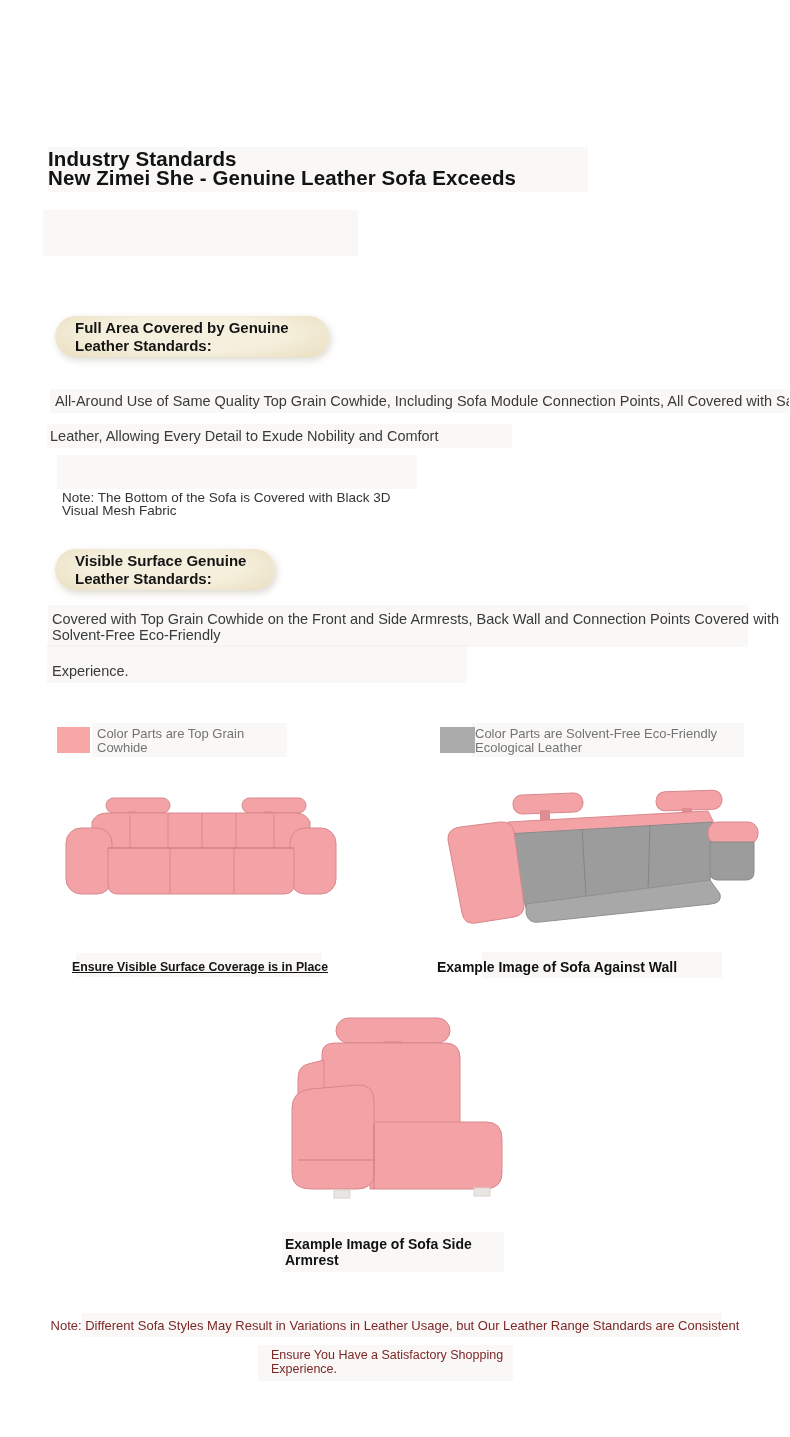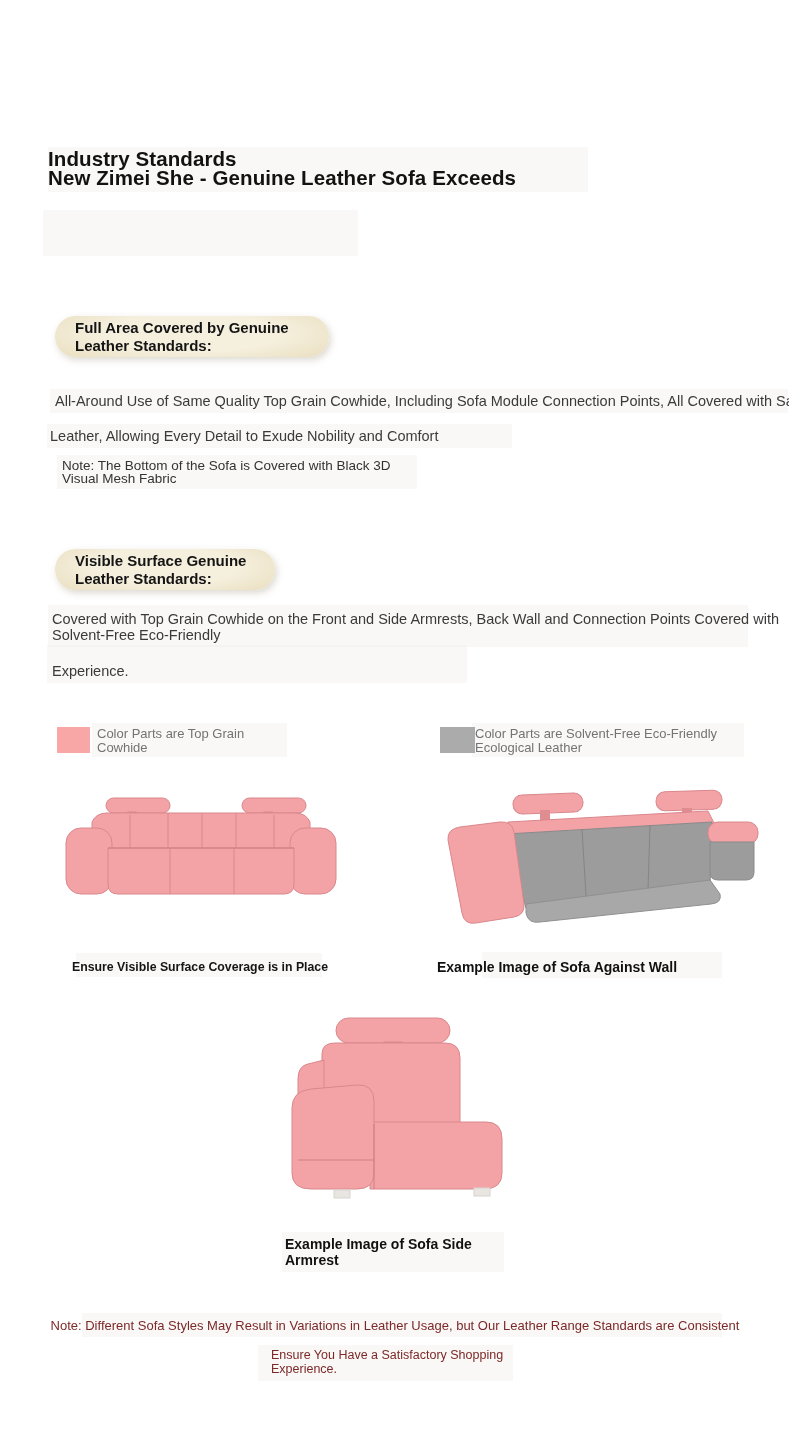--- a/index.html
+++ b/index.html
@@ -26,24 +26,24 @@
   .pill{
     border-radius:21px;
     background:radial-gradient(110% 150% at 50% 42%, #f5efdd 30%, #e8ddbd 62%, #cdb987 100%);
     box-shadow:2px 3px 7px rgba(120,105,70,0.25);
     padding:3px 0 0 20px;
     font-size:15px;font-weight:bold;line-height:17.5px;color:#141414;
   }
   .pill1{left:55px;top:316px;width:274px;height:41px;}
   .pill2{left:55px;top:549px;width:220px;height:41px;}
   .body-line{font-size:14.5px;color:#3a3a3a;white-space:nowrap;}
-  .note-sm{font-size:13.5px;line-height:13.5px;color:#333333;white-space:nowrap;}
+  .note-sm{font-size:13.5px;line-height:13.5px;color:#333333;white-space:nowrap;margin-top:32px;}
   .legend-swatch{position:absolute;}
   .legend-label{font-size:13px;line-height:13.5px;color:#737373;white-space:nowrap;}
-  .caption-sm{font-size:12.3px;font-weight:600;color:#151515;text-align:center;}
+  .caption-sm{font-size:12.3px;font-weight:600;color:#151515;text-align:center;text-decoration:underline;}
   .caption-lg{font-size:14px;font-weight:bold;color:#111111;text-align:left;}
   .caption-left{font-size:14px;font-weight:bold;color:#111111;line-height:16px;white-space:nowrap;}
   .footnote{color:#7c2828;}
   .fn1{left:0;top:1318px;width:790px;text-align:center;font-size:13px;font-weight:500;white-space:nowrap;}
   .fn2{left:263px;top:1349px;font-size:12.5px;font-weight:500;line-height:13.8px;white-space:nowrap;margin-left:8px;}
   svg{display:block;}
 </style>
 </head>
 <body>
 

